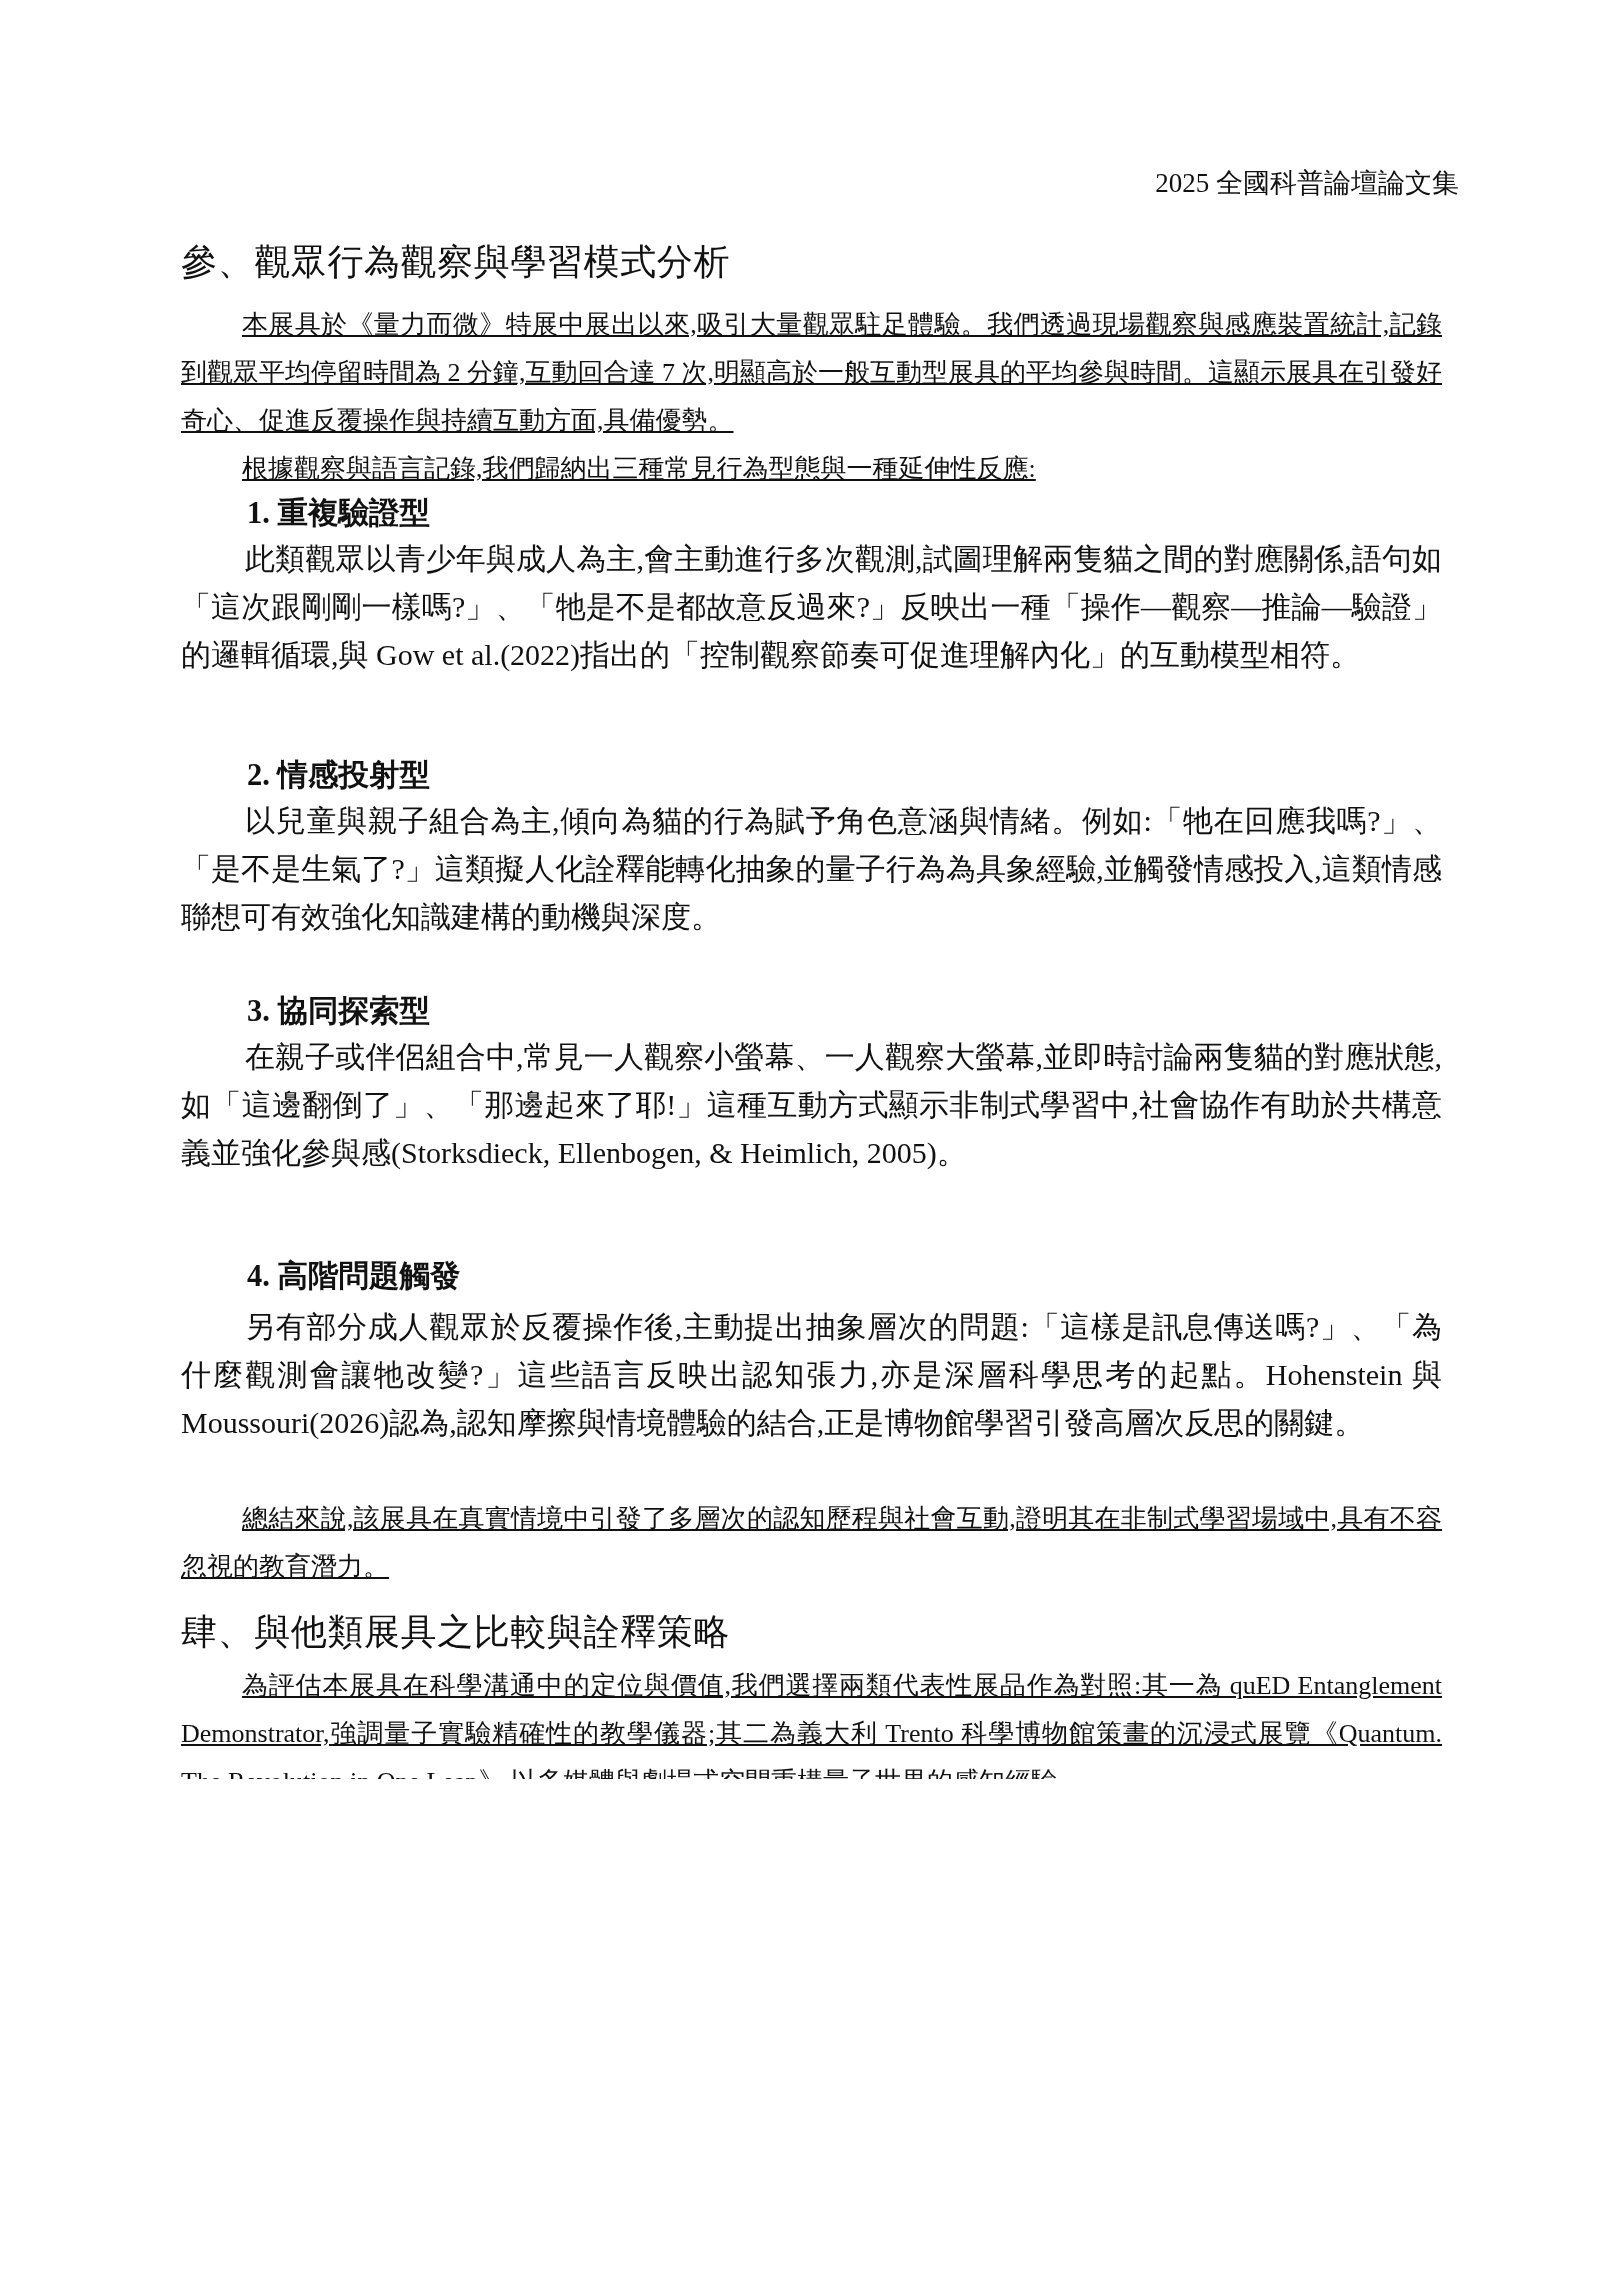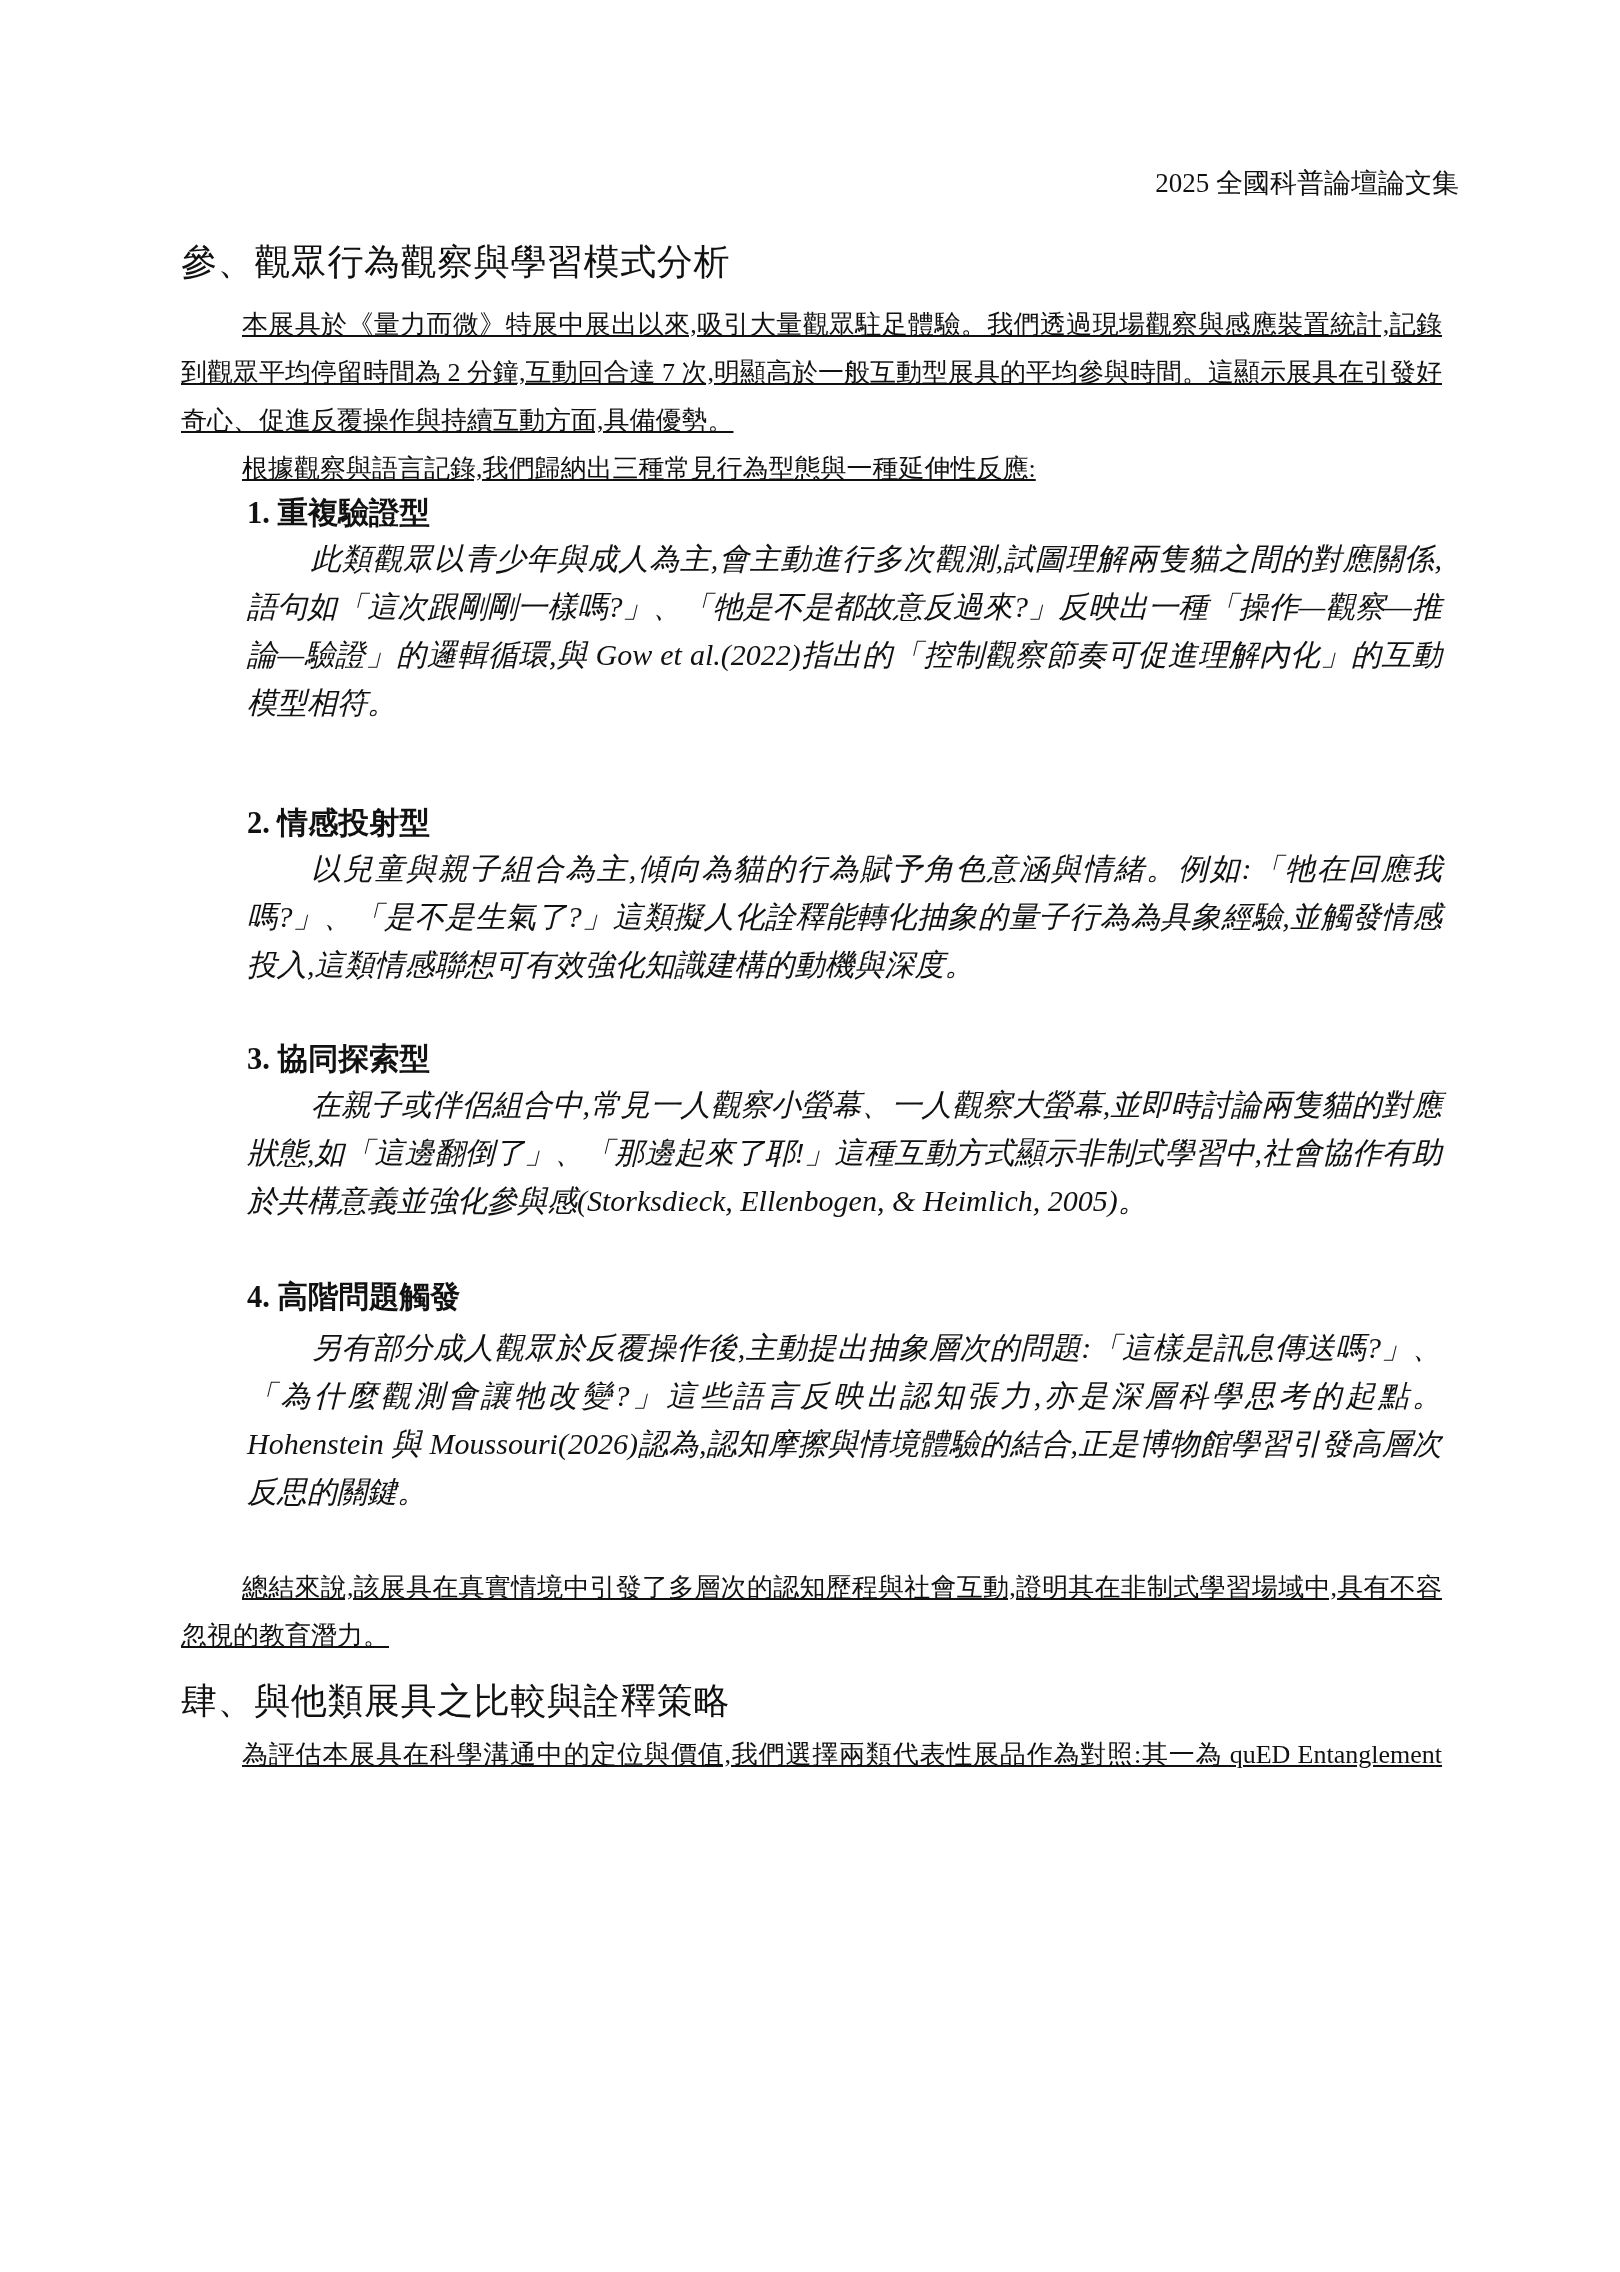--- a/index.html
+++ b/index.html
@@ -47,22 +47,20 @@
     font-size: 30.5px;
     font-weight: bold;
     line-height: 38px;
     margin-left: 66px;
   }
   .num-p {
     font-size: 30px;
     line-height: 48px;
     text-align: justify;
     text-indent: 64px;
-    margin-left: 66px;
-    font-style: italic;
   }
   .sub-h {
     font-size: 30.5px;
     font-weight: bold;
     line-height: 38px;
   }
   .pageno {
     position: absolute;
     top: 2062px;
     left: 181px;
@@ -92,21 +90,21 @@
     <div class="num-p" style="margin-top:3.2px;">此類觀眾以青少年與成人為主,會主動進行多次觀測,試圖理解兩隻貓之間的對應關係,語句如「這次跟剛剛一樣嗎?」、「牠是不是都故意反過來?」反映出一種「操作—觀察—推論—驗證」的邏輯循環,與 Gow et al.(2022)指出的「控制觀察節奏可促進理解內化」的互動模型相符。</div>
 
     <div class="num-h" style="margin-top:77px;">2. 情感投射型</div>
 
     <div class="num-p" style="margin-top:2.5px;">以兒童與親子組合為主,傾向為貓的行為賦予角色意涵與情緒。例如:「牠在回應我嗎?」、「是不是生氣了?」這類擬人化詮釋能轉化抽象的量子行為為具象經驗,並觸發情感投入,這類情感聯想可有效強化知識建構的動機與深度。</div>
 
     <div class="num-h" style="margin-top:51px;">3. 協同探索型</div>
 
     <div class="num-p" style="margin-top:3.2px;">在親子或伴侶組合中,常見一人觀察小螢幕、一人觀察大螢幕,並即時討論兩隻貓的對應狀態,如「這邊翻倒了」、「那邊起來了耶!」這種互動方式顯示非制式學習中,社會協作有助於共構意義並強化參與感(Storksdieck, Ellenbogen, &amp; Heimlich, 2005)。</div>
 
-    <div class="num-h" style="margin-top:53px;">4. 高階問題觸發</div>
+    <div class="num-h" style="margin-top:80px;">4. 高階問題觸發</div>
 
     <div class="num-p" style="margin-top:7.6px;">另有部分成人觀眾於反覆操作後,主動提出抽象層次的問題:「這樣是訊息傳送嗎?」、「為什麼觀測會讓牠改變?」這些語言反映出認知張力,亦是深層科學思考的起點。Hohenstein 與 Moussouri(2026)認為,認知摩擦與情境體驗的結合,正是博物館學習引發高層次反思的關鍵。</div>
 
     <div class="body-p" style="margin-top:48px;">總結來說,該展具在真實情境中引發了多層次的認知歷程與社會互動,證明其在非制式學習場域中,具有不容忽視的教育潛力。</div>
 
     <div class="h-big" style="margin-top:20px;">肆、與他類展具之比較與詮釋策略</div>
 
     <div class="body-p" style="margin-top:9px;">為評估本展具在科學溝通中的定位與價值,我們選擇兩類代表性展品作為對照:其一為 quED Entanglement Demonstrator,強調量子實驗精確性的教學儀器;其二為義大利 Trento 科學博物館策畫的沉浸式展覽《Quantum. The Revolution in One Leap》,以多媒體與劇場式空間重構量子世界的感知經驗。</div>
 
     <div class="sub-h" style="margin-top:33px;">一、與 quED 示範器的結構差異</div>

